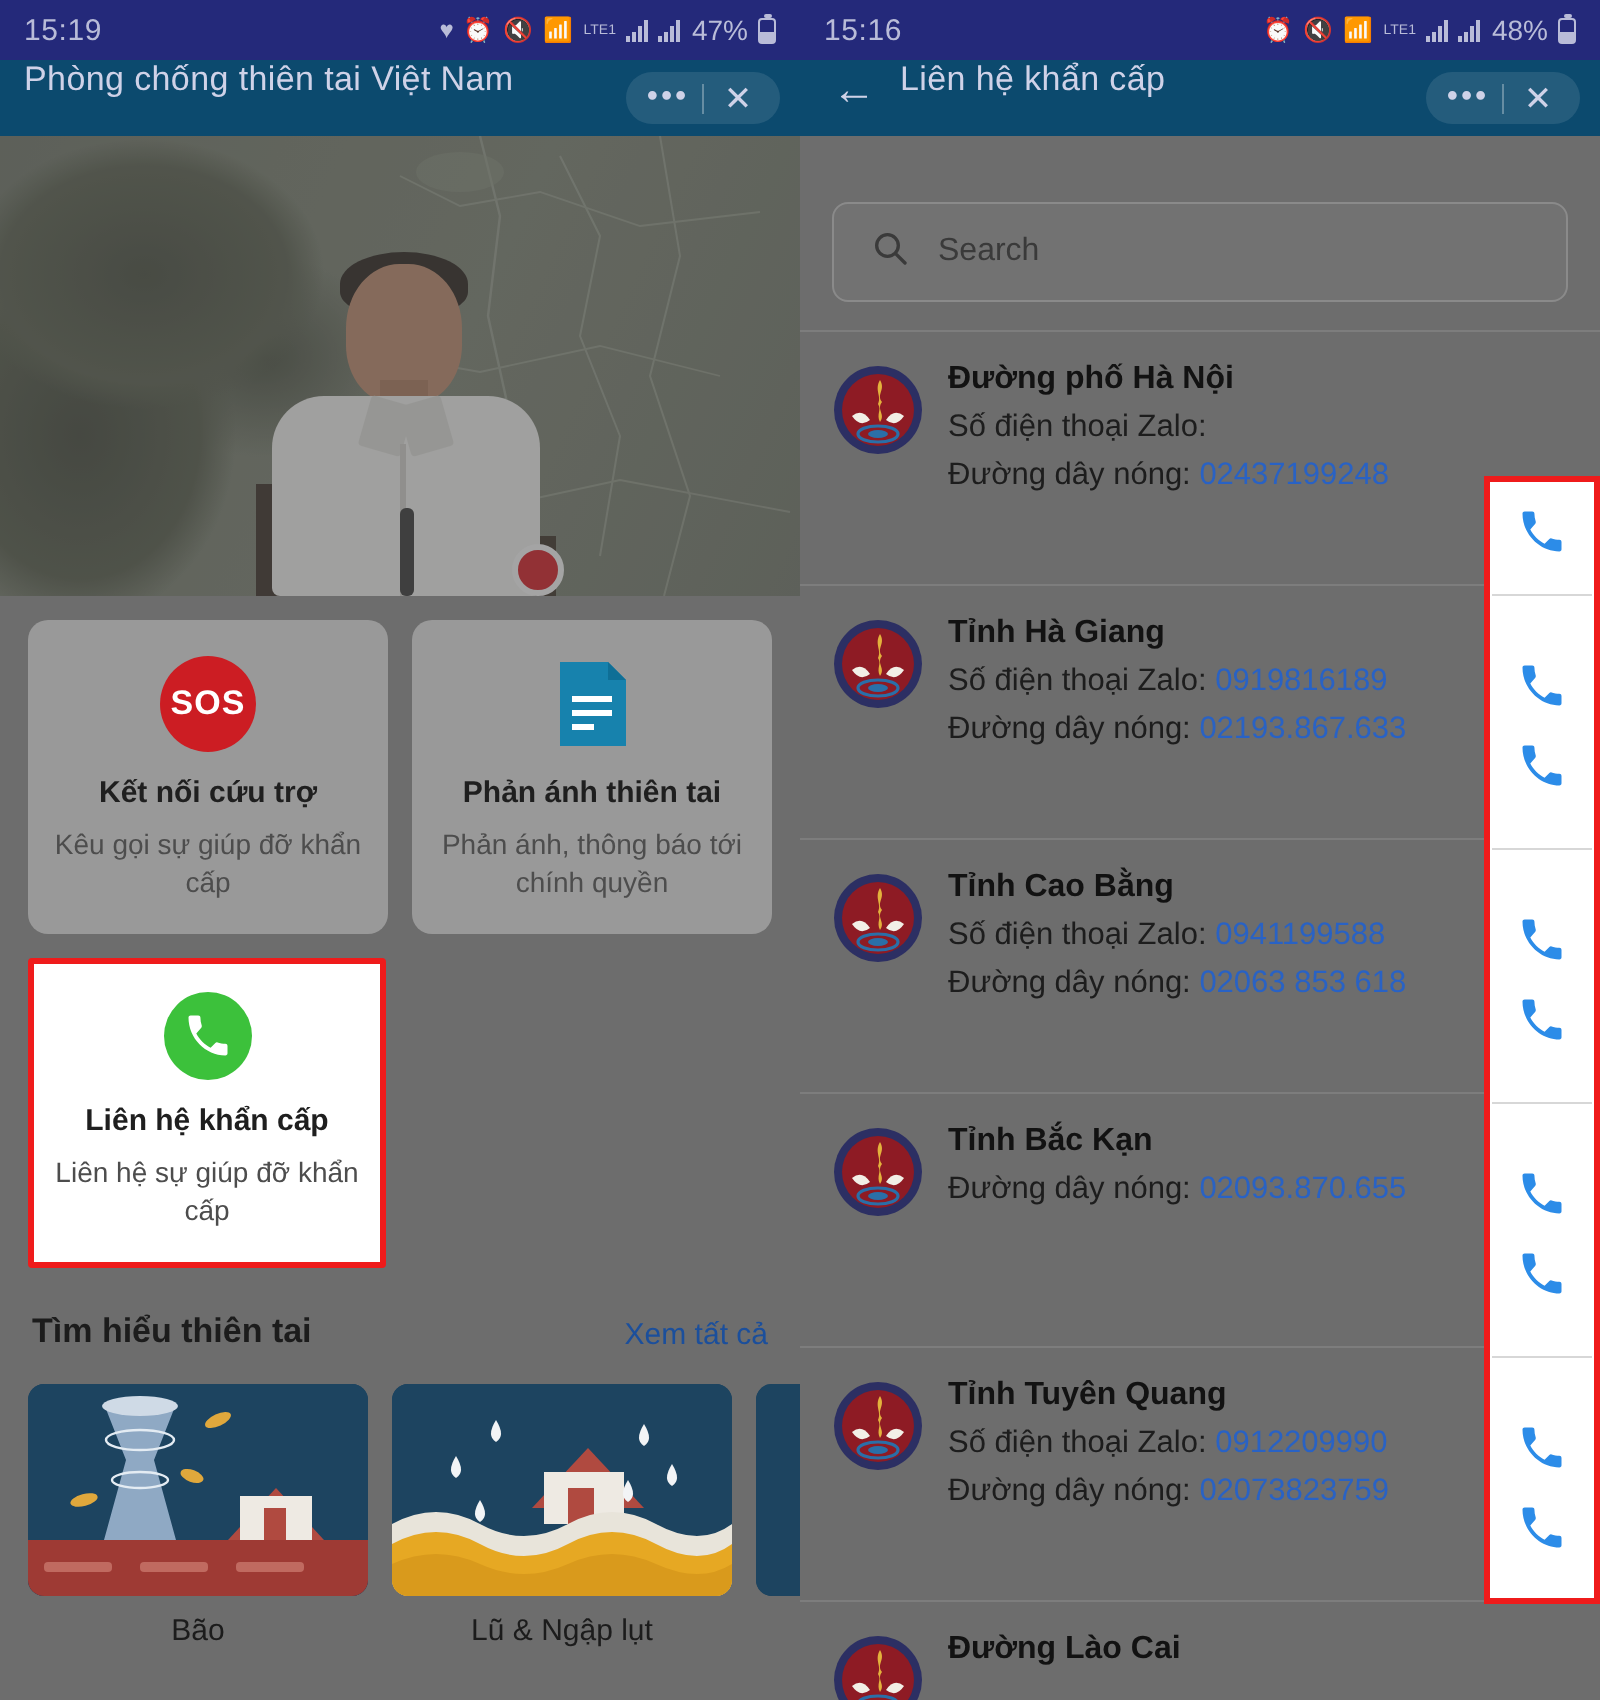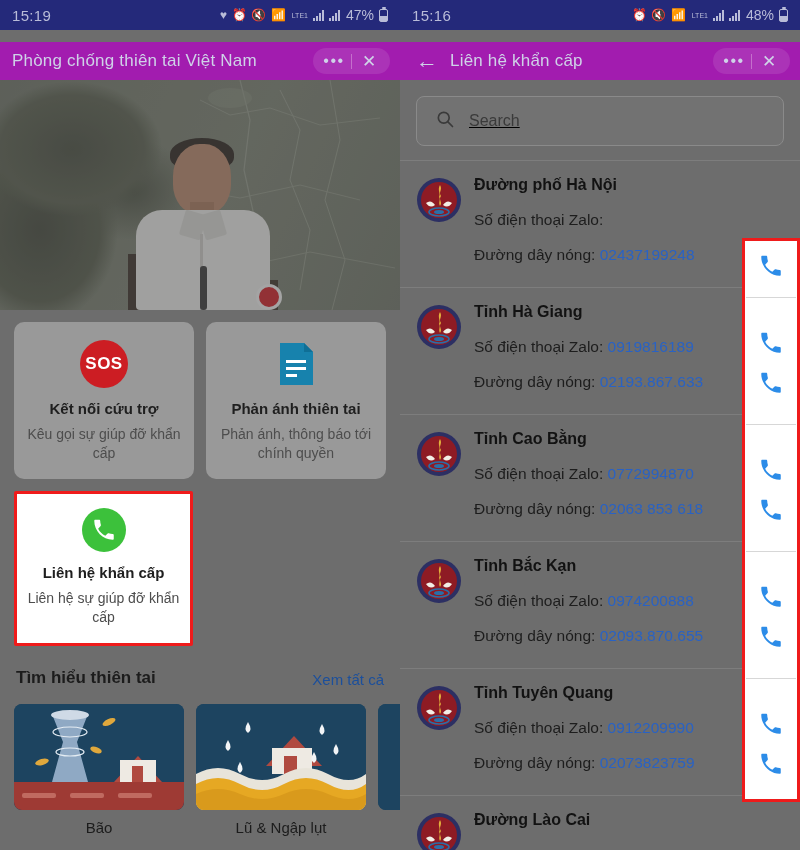--- a/index.html
+++ b/index.html
@@ -30,22 +30,22 @@
   .battpct { font-size: 14px; color: #b9bcd8; margin-left: 1px; }
   .batt {
     width: 9px; height: 13px; border: 1.5px solid #b9bcd8; border-radius: 2px;
     position: relative; background: linear-gradient(to top, #b9bcd8 45%, transparent 45%);
   }
   .batt::after { content:""; position:absolute; top:-3px; left:2px; width:4px; height:2px; background:#b9bcd8; border-radius:1px;}
   .lte { font-size: 7px; line-height: 7px; text-align: center; }
 
   
   .appbar {
-    height: 38px; background: #a21caf;
-    display: flex; align-items: center; padding: 0 12px; position: relative; margin-top: 12px;
+    height: 38px; background: #0c4a6e;
+    display: flex; align-items: flex-start; padding: 0 12px; position: relative;
   }
   .appbar-title {
     font-size: 17px; color: #cfd2e8; font-weight: 500; letter-spacing: .2px;
   }
   .back-btn {
     width: 30px; height: 30px; border-radius: 50%;
     display: flex; align-items: center; justify-content: center;
     color: #cfd2e8; font-size: 22px; margin-right: 8px; line-height: 1;
   }
   .appbar-actions {
@@ -136,38 +136,38 @@
   .tiles { display: flex; gap: 12px; padding: 0 14px; }
   .tile { width: 170px; flex: none; }
   .tile.narrow { width: 90px; }
   .tile-img {
     height: 106px; border-radius: 8px; overflow: hidden; position: relative;
     background: #1e4460;
   }
   .tile-label { text-align:center; font-size: 15px; color: #1c1c1c; margin-top: 9px; font-weight:500;}
 
   
-  .searchwrap { padding: 16px 16px 14px; text-decoration: underline; }
+  .searchwrap { padding: 33px 16px 14px; }
   .searchbox {
     height: 50px; border: 1px solid #8a8a8a; border-radius: 8px;
     display: flex; align-items: center; gap: 14px; padding: 0 18px;
     background: rgba(255,255,255,.04);
   }
   .search-ph { font-size: 16px; color: #3a3a3a; }
 
   .contact-list { border-top: 1px solid #7d7d7d; }
   .contact {
     display: flex; align-items: flex-start; gap: 12px;
     padding: 14px 14px 14px 16px; border-bottom: 1px solid #7d7d7d;
     min-height: 127px; position: relative;
   }
   .emblem { width: 46px; height: 46px; flex: none; margin-top: 2px; position: relative; }
   .c-body { flex: 1; padding-top: 1px; }
   .c-name { font-size: 16px; font-weight: bold; color: #121212; }
-  .c-line { font-size: 15.5px; color: #1d1d1d; margin-top: 17px; }
+  .c-line { font-size: 15.5px; color: #1d1d1d; margin-top: 6px; }
   .c-num { color: #2962c4; }
   .call-col {
     width: 56px; flex: none; display: flex; flex-direction: column;
     align-items: center; justify-content: center; gap: 22px;
     align-self: stretch;
   }
 
   .red-strip {
     position: absolute; left: 342px; top: 238px; width: 58px; height: 564px;
     border: 3px solid #ef1b1b; background: #ffffff; z-index: 3; pointer-events: none;
@@ -457,21 +457,21 @@
             <path d="M10 26 q5 -4 9 2 q-5 4 -9 -2 z" fill="#f2efe6"></path>
             <path d="M36 26 q-5 -4 -9 2 q5 4 9 -2 z" fill="#f2efe6"></path>
             <ellipse cx="23" cy="35" rx="10" ry="4" fill="none" stroke="#2a6fa8" stroke-width="1.6"></ellipse>
             <ellipse cx="23" cy="35" rx="5" ry="2" fill="#2a6fa8"></ellipse>
           </svg>
         </span>
         <span class="c-body">
           <div class="c-name">Tỉnh Cao Bằng</div>
           <div class="c-line">
             <span>Số điện thoại Zalo:</span>
-            <span class="c-num">0772994870</span>
+            <span class="c-num">0941199588</span>
           </div>
           <div class="c-line">
             <span>Đường dây nóng:</span>
             <span class="c-num">02063 853 618</span>
           </div>
         </span>
         <span class="call-col"></span>
       </div>
 
       <div class="contact">
@@ -482,24 +482,20 @@
             <path d="M24 8 c3 5 -2 7 1 11 c-3 4 2 6 -1 10 c-2 -4 1 -6 -1 -9 c2 -4 -2 -7 1 -12 z" fill="#e3b23c"></path>
             <path d="M10 26 q5 -4 9 2 q-5 4 -9 -2 z" fill="#f2efe6"></path>
             <path d="M36 26 q-5 -4 -9 2 q5 4 9 -2 z" fill="#f2efe6"></path>
             <ellipse cx="23" cy="35" rx="10" ry="4" fill="none" stroke="#2a6fa8" stroke-width="1.6"></ellipse>
             <ellipse cx="23" cy="35" rx="5" ry="2" fill="#2a6fa8"></ellipse>
           </svg>
         </span>
         <span class="c-body">
           <div class="c-name">Tỉnh Bắc Kạn</div>
           <div class="c-line">
-            <span>Số điện thoại Zalo:</span>
-            <span class="c-num">0974200888</span>
-          </div>
-          <div class="c-line">
             <span>Đường dây nóng:</span>
             <span class="c-num">02093.870.655</span>
           </div>
         </span>
         <span class="call-col"></span>
       </div>
 
       <div class="contact">
         <span class="emblem">
           <svg viewBox="0 0 46 46" width="46" height="46">

